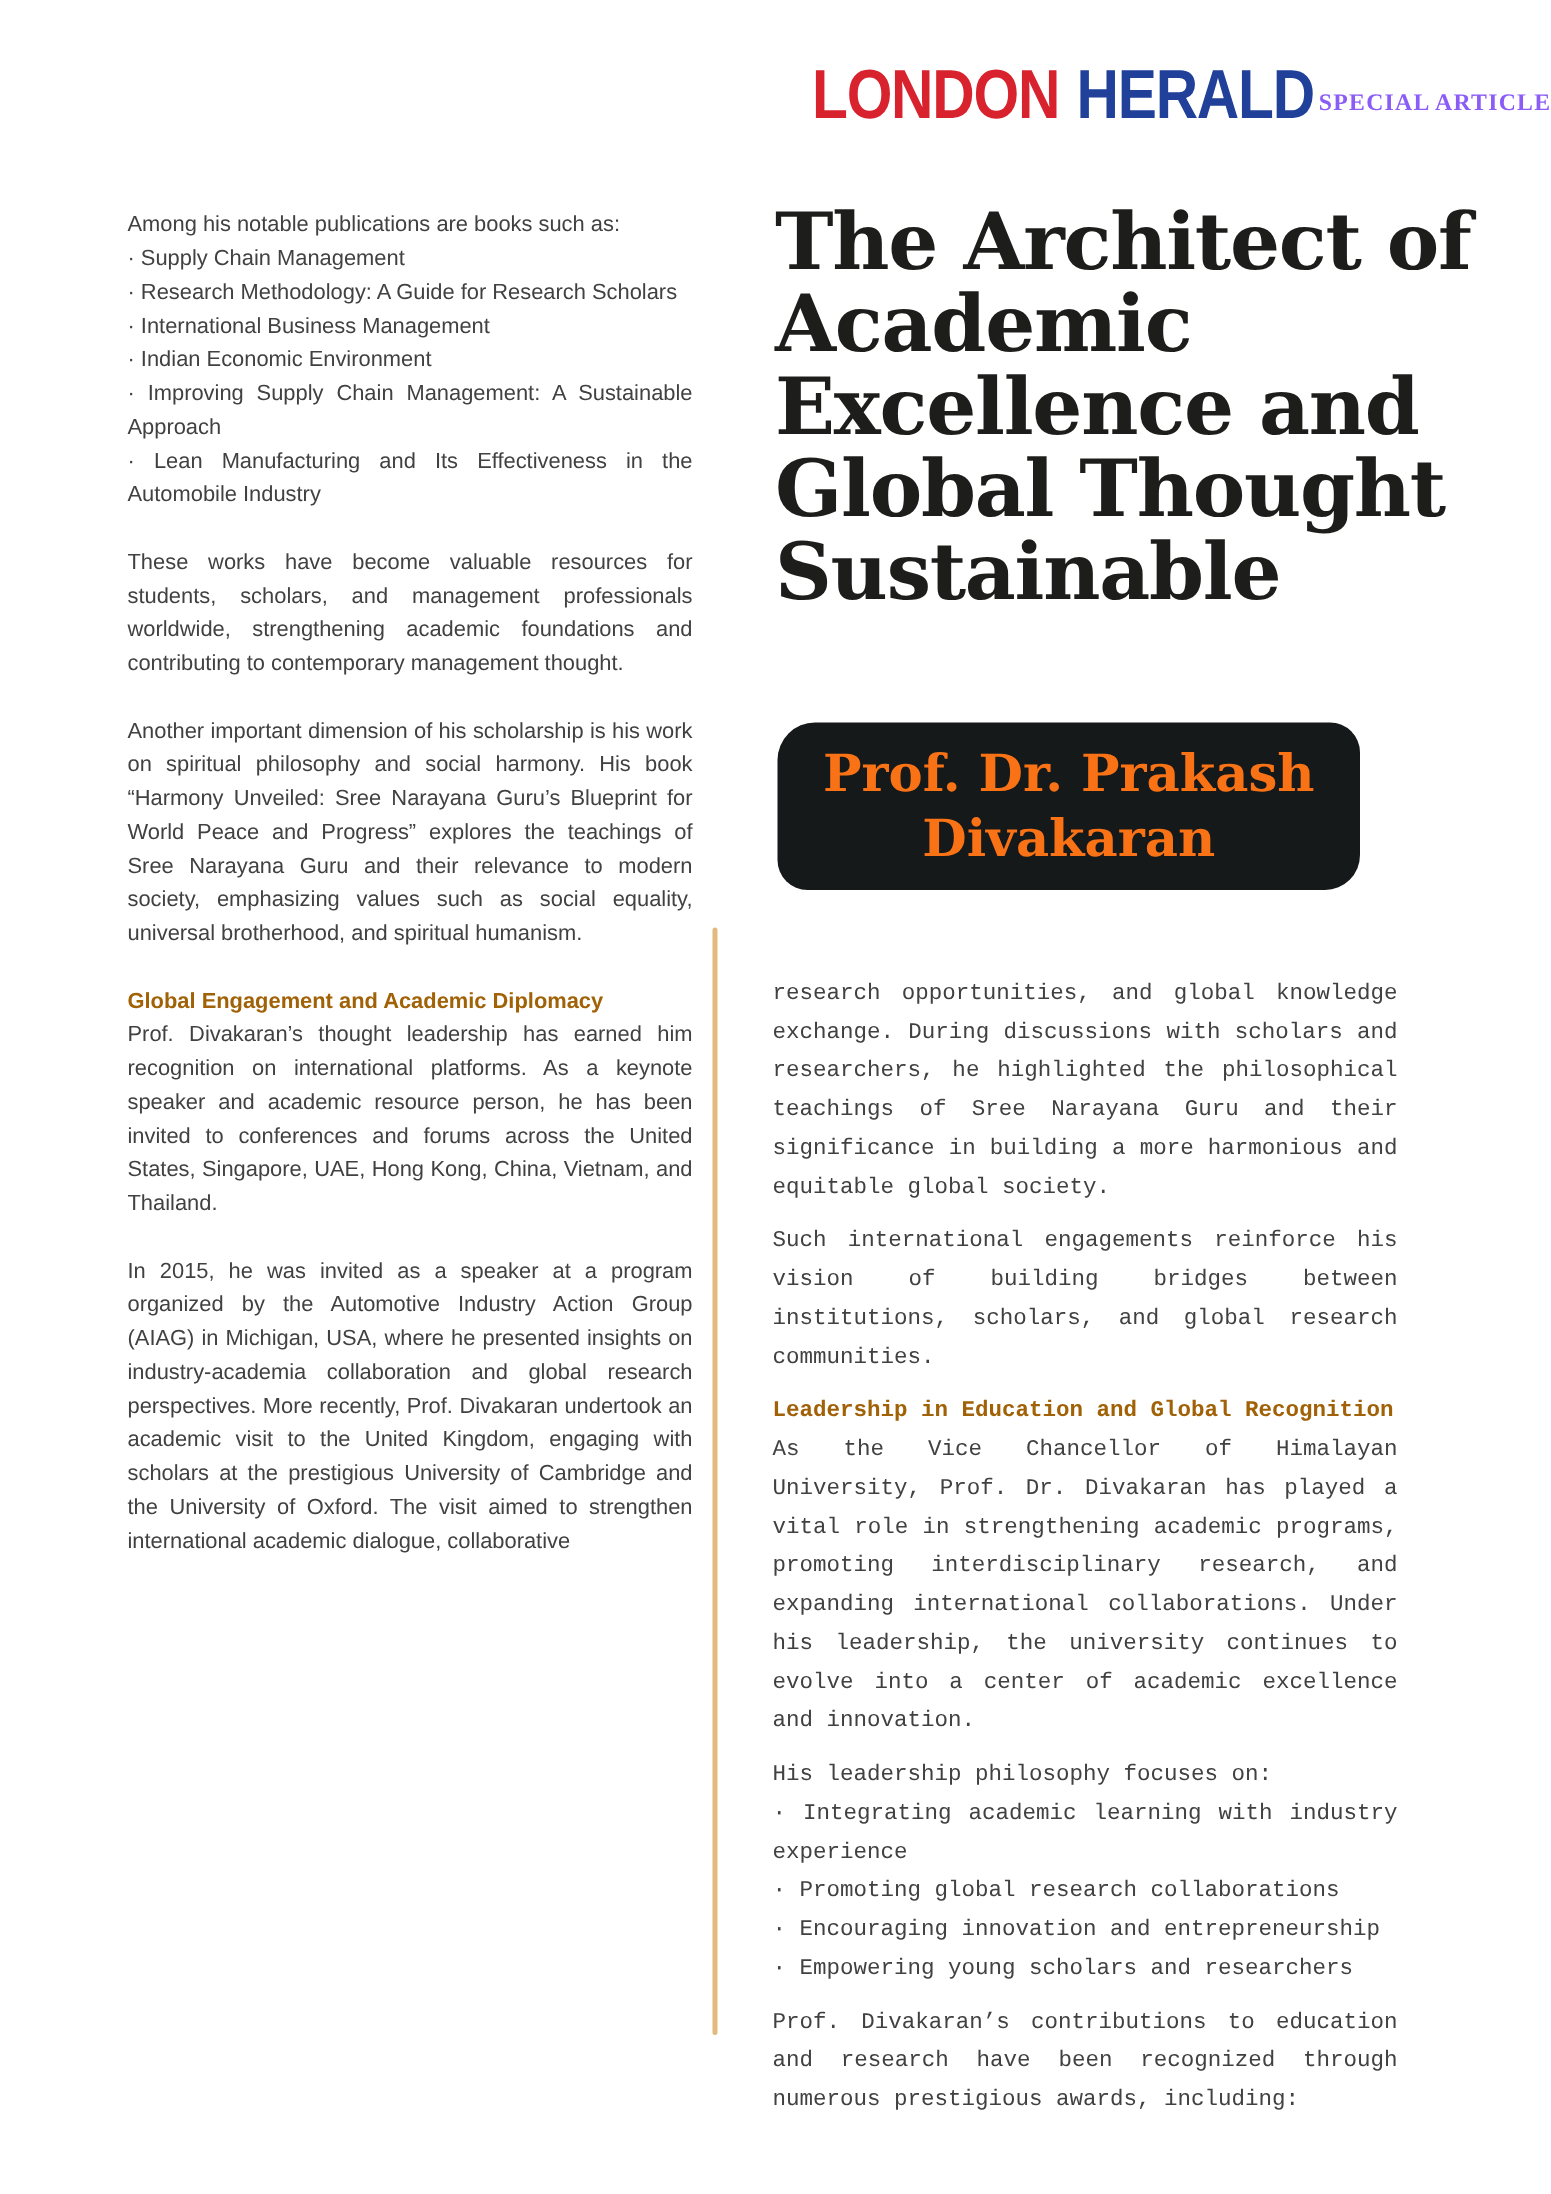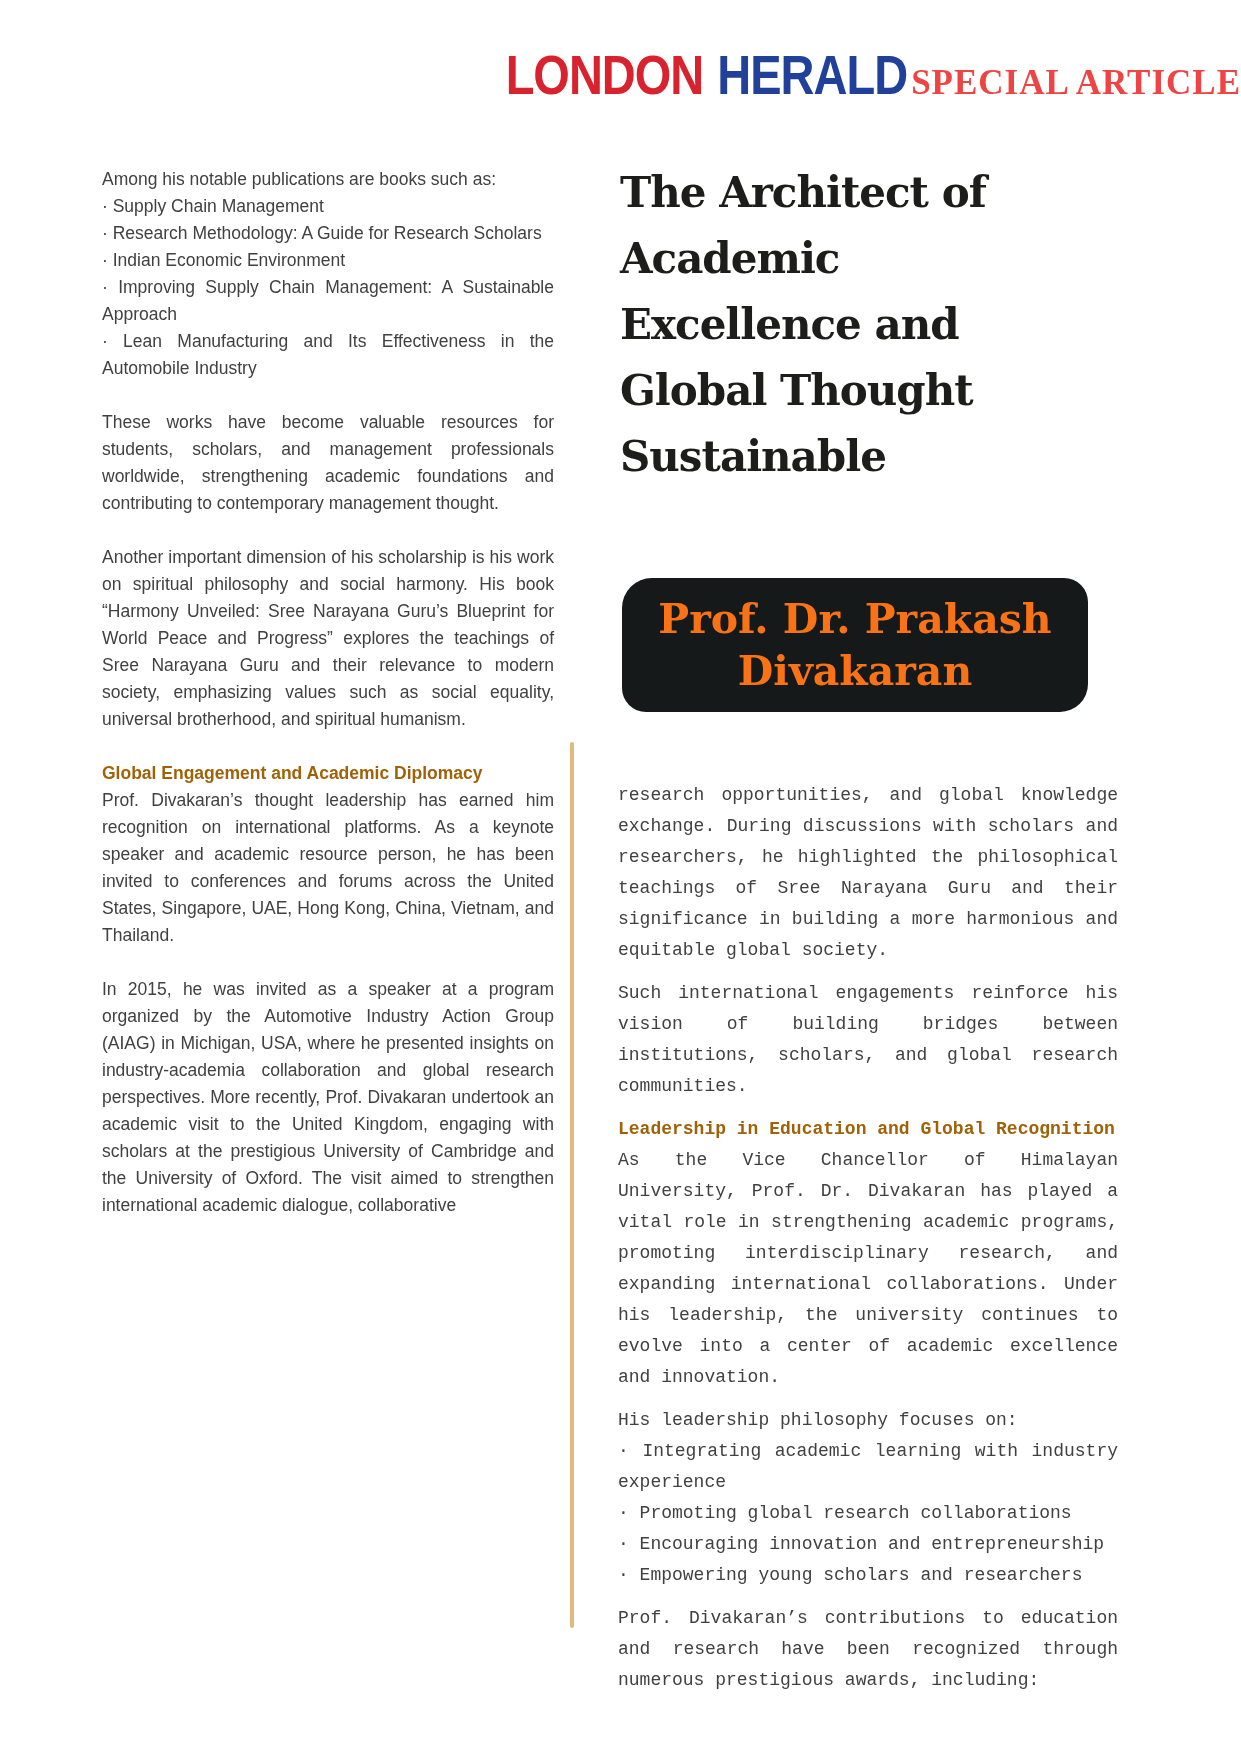--- a/index.html
+++ b/index.html
@@ -20,21 +20,21 @@
   .brand-word{
     font-weight:800;font-size:47px;letter-spacing:-1px;
     transform:scaleY(1.18);transform-origin:center bottom;
     font-family:"Liberation Sans", sans-serif;
     white-space:nowrap;
   }
   .brand-red{color:#d8232e;}
   .brand-blue{color:#20409a;}
   .tagline{
     font-family:"Liberation Serif", serif;
-    font-weight:700;font-size:35px;color:#ef4444;
+    font-weight:700;font-size:19px;color:#8b5cf6;
     letter-spacing:1px;white-space:nowrap;
     padding-top:6px;
   }
 
   
   .col-left{
     position:absolute;left:102px;top:166px;width:452px;
     font-size:17.5px;line-height:27px;color:#414141;
     text-align:justify;
   }
@@ -46,21 +46,21 @@
   }
   .para{margin:0;}
   .gap-l{margin-top:27px;}
   .gap-r{margin-top:12px;}
   .subhead{font-weight:700;color:#a16207;}
 
   
   .headline{
     position:absolute;left:620px;top:160px;width:515px;
     font-family:"DejaVu Serif", serif;
-    font-weight:700;font-size:42px;line-height:66px;
+    font-weight:700;font-size:63px;line-height:66px;
     color:#1d1d1b;letter-spacing:-1px;
   }
   .headline-line{white-space:nowrap;}
 
   
   .badge{
     position:absolute;left:622px;top:578px;width:466px;height:134px;
     background:#15191a;border-radius:30px 24px 28px 24px;
     display:flex;align-items:center;justify-content:center;
     text-align:center;
@@ -85,20 +85,21 @@
       <span class="brand-word brand-red">LONDON</span>
       <span class="brand-word brand-blue">HERALD</span>
     </div>
     <span class="tagline">SPECIAL ARTICLE</span>
   </div>
 
   <div class="col-left">
     <p class="para">Among his notable publications are books such as:</p>
     <p class="para">· Supply Chain Management</p>
     <p class="para">· Research Methodology: A Guide for Research Scholars</p>
+    <p class="para">· International Business Management</p>
     <p class="para">· Indian Economic Environment</p>
     <p class="para">· Improving Supply Chain Management: A Sustainable Approach</p>
     <p class="para">· Lean Manufacturing and Its Effectiveness in the Automobile Industry</p>
     <p class="para gap-l">These works have become valuable resources for students, scholars, and management professionals worldwide, strengthening academic foundations and contributing to contemporary management thought.</p>
     <p class="para gap-l">Another important dimension of his scholarship is his work on spiritual philosophy and social harmony. His book “Harmony Unveiled: Sree Narayana Guru’s Blueprint for World Peace and Progress” explores the teachings of Sree Narayana Guru and their relevance to modern society, emphasizing values such as social equality, universal brotherhood, and spiritual humanism.</p>
     <p class="para gap-l subhead">Global Engagement and Academic Diplomacy</p>
     <p class="para">Prof. Divakaran’s thought leadership has earned him recognition on international platforms. As a keynote speaker and academic resource person, he has been invited to conferences and forums across the United States, Singapore, UAE, Hong Kong, China, Vietnam, and Thailand.</p>
     <p class="para gap-l">In 2015, he was invited as a speaker at a program organized by the Automotive Industry Action Group (AIAG) in Michigan, USA, where he presented insights on industry-academia collaboration and global research perspectives. More recently, Prof. Divakaran undertook an academic visit to the United Kingdom, engaging with scholars at the prestigious University of Cambridge and the University of Oxford. The visit aimed to strengthen international academic dialogue, collaborative</p>
   </div>
 

